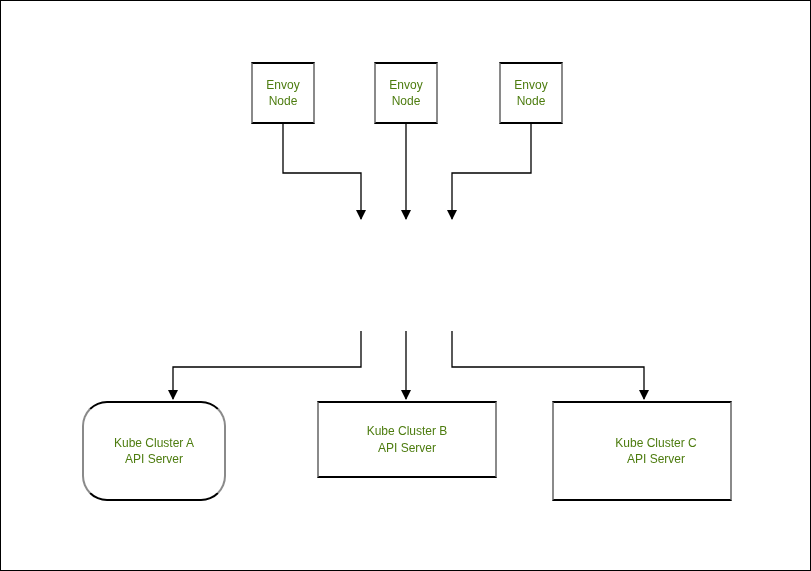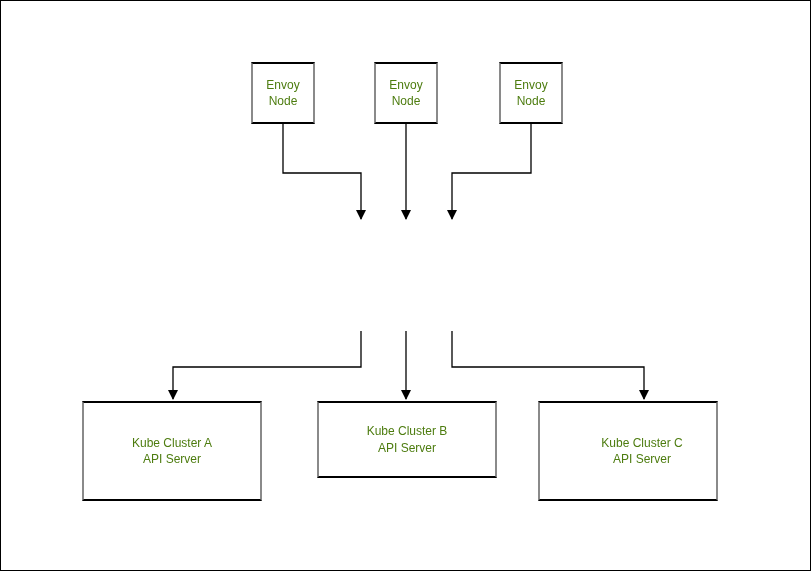--- a/index.html
+++ b/index.html
@@ -40,23 +40,23 @@
     font-size: 12px;
     line-height: 1.35;
     color: #4d7c0f;
     white-space: pre-line;
   }
   
   .envoy-1     { left: 250px; top: 61px;  width: 64px;  height: 62px;  }
   .envoy-2     { left: 373px; top: 61px;  width: 64px;  height: 62px;  }
   .envoy-3     { left: 498px; top: 61px;  width: 64px;  height: 62px;  }
   .yggdrasil   { left: 315px; top: 220px; width: 184px; height: 110px; }
-  .kube-a      { left: 81px;  top: 400px; width: 180px; height: 100px; }
+  .kube-a      { left: 81px;  top: 400px; width: 144px; height: 100px; border-radius: 25px; }
   .kube-b      { left: 316px; top: 400px; width: 180px; height: 77px; }
-  .kube-c      { left: 537px; top: 400px; width: 180px; height: 100px; padding-left: 28px; }
+  .kube-c      { left: 551px; top: 400px; width: 180px; height: 100px; padding-left: 28px; }
 </style>
 </head>
 <body>
 
 <div class="canvas">
 
   <svg class="edges" viewBox="0 0 811 571" xmlns="http://www.w3.org/2000/svg">
     <defs>
       <marker id="arrow" markerUnits="userSpaceOnUse" markerWidth="12" markerHeight="12" refX="9" refY="5" orient="auto">
         <path d="M0,0 L10,5 L0,10 Z" fill="#000000"></path>

